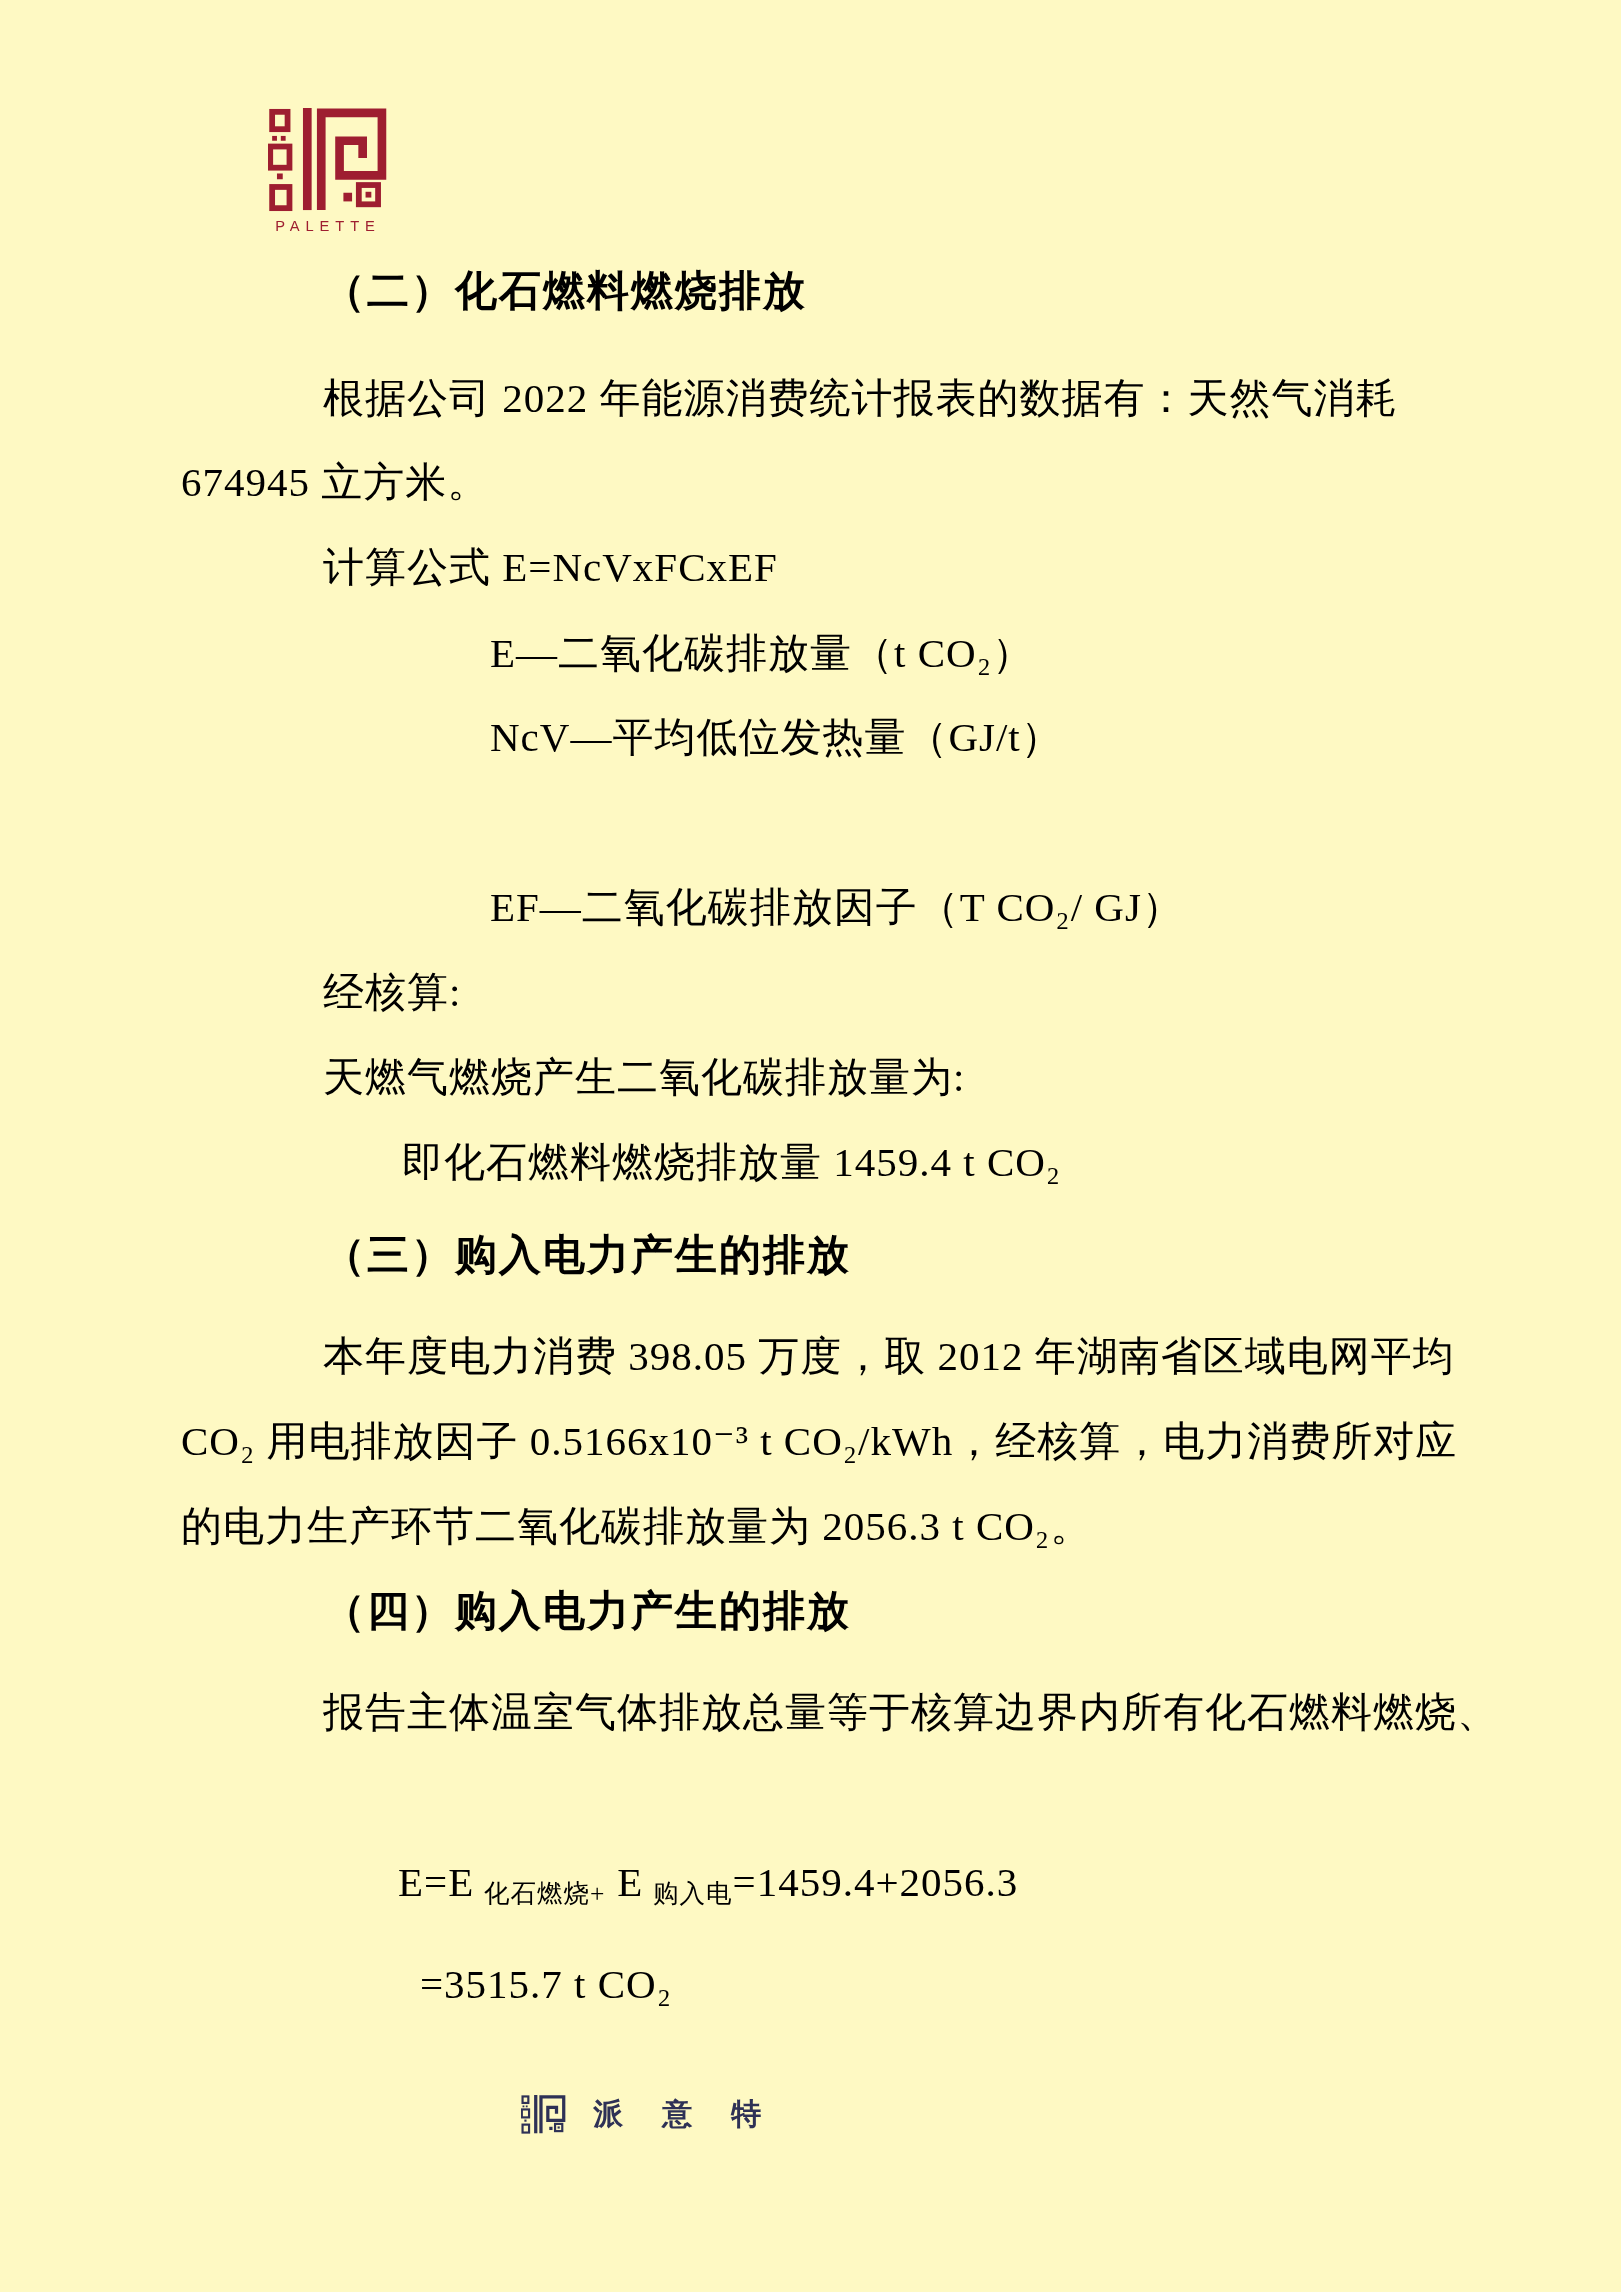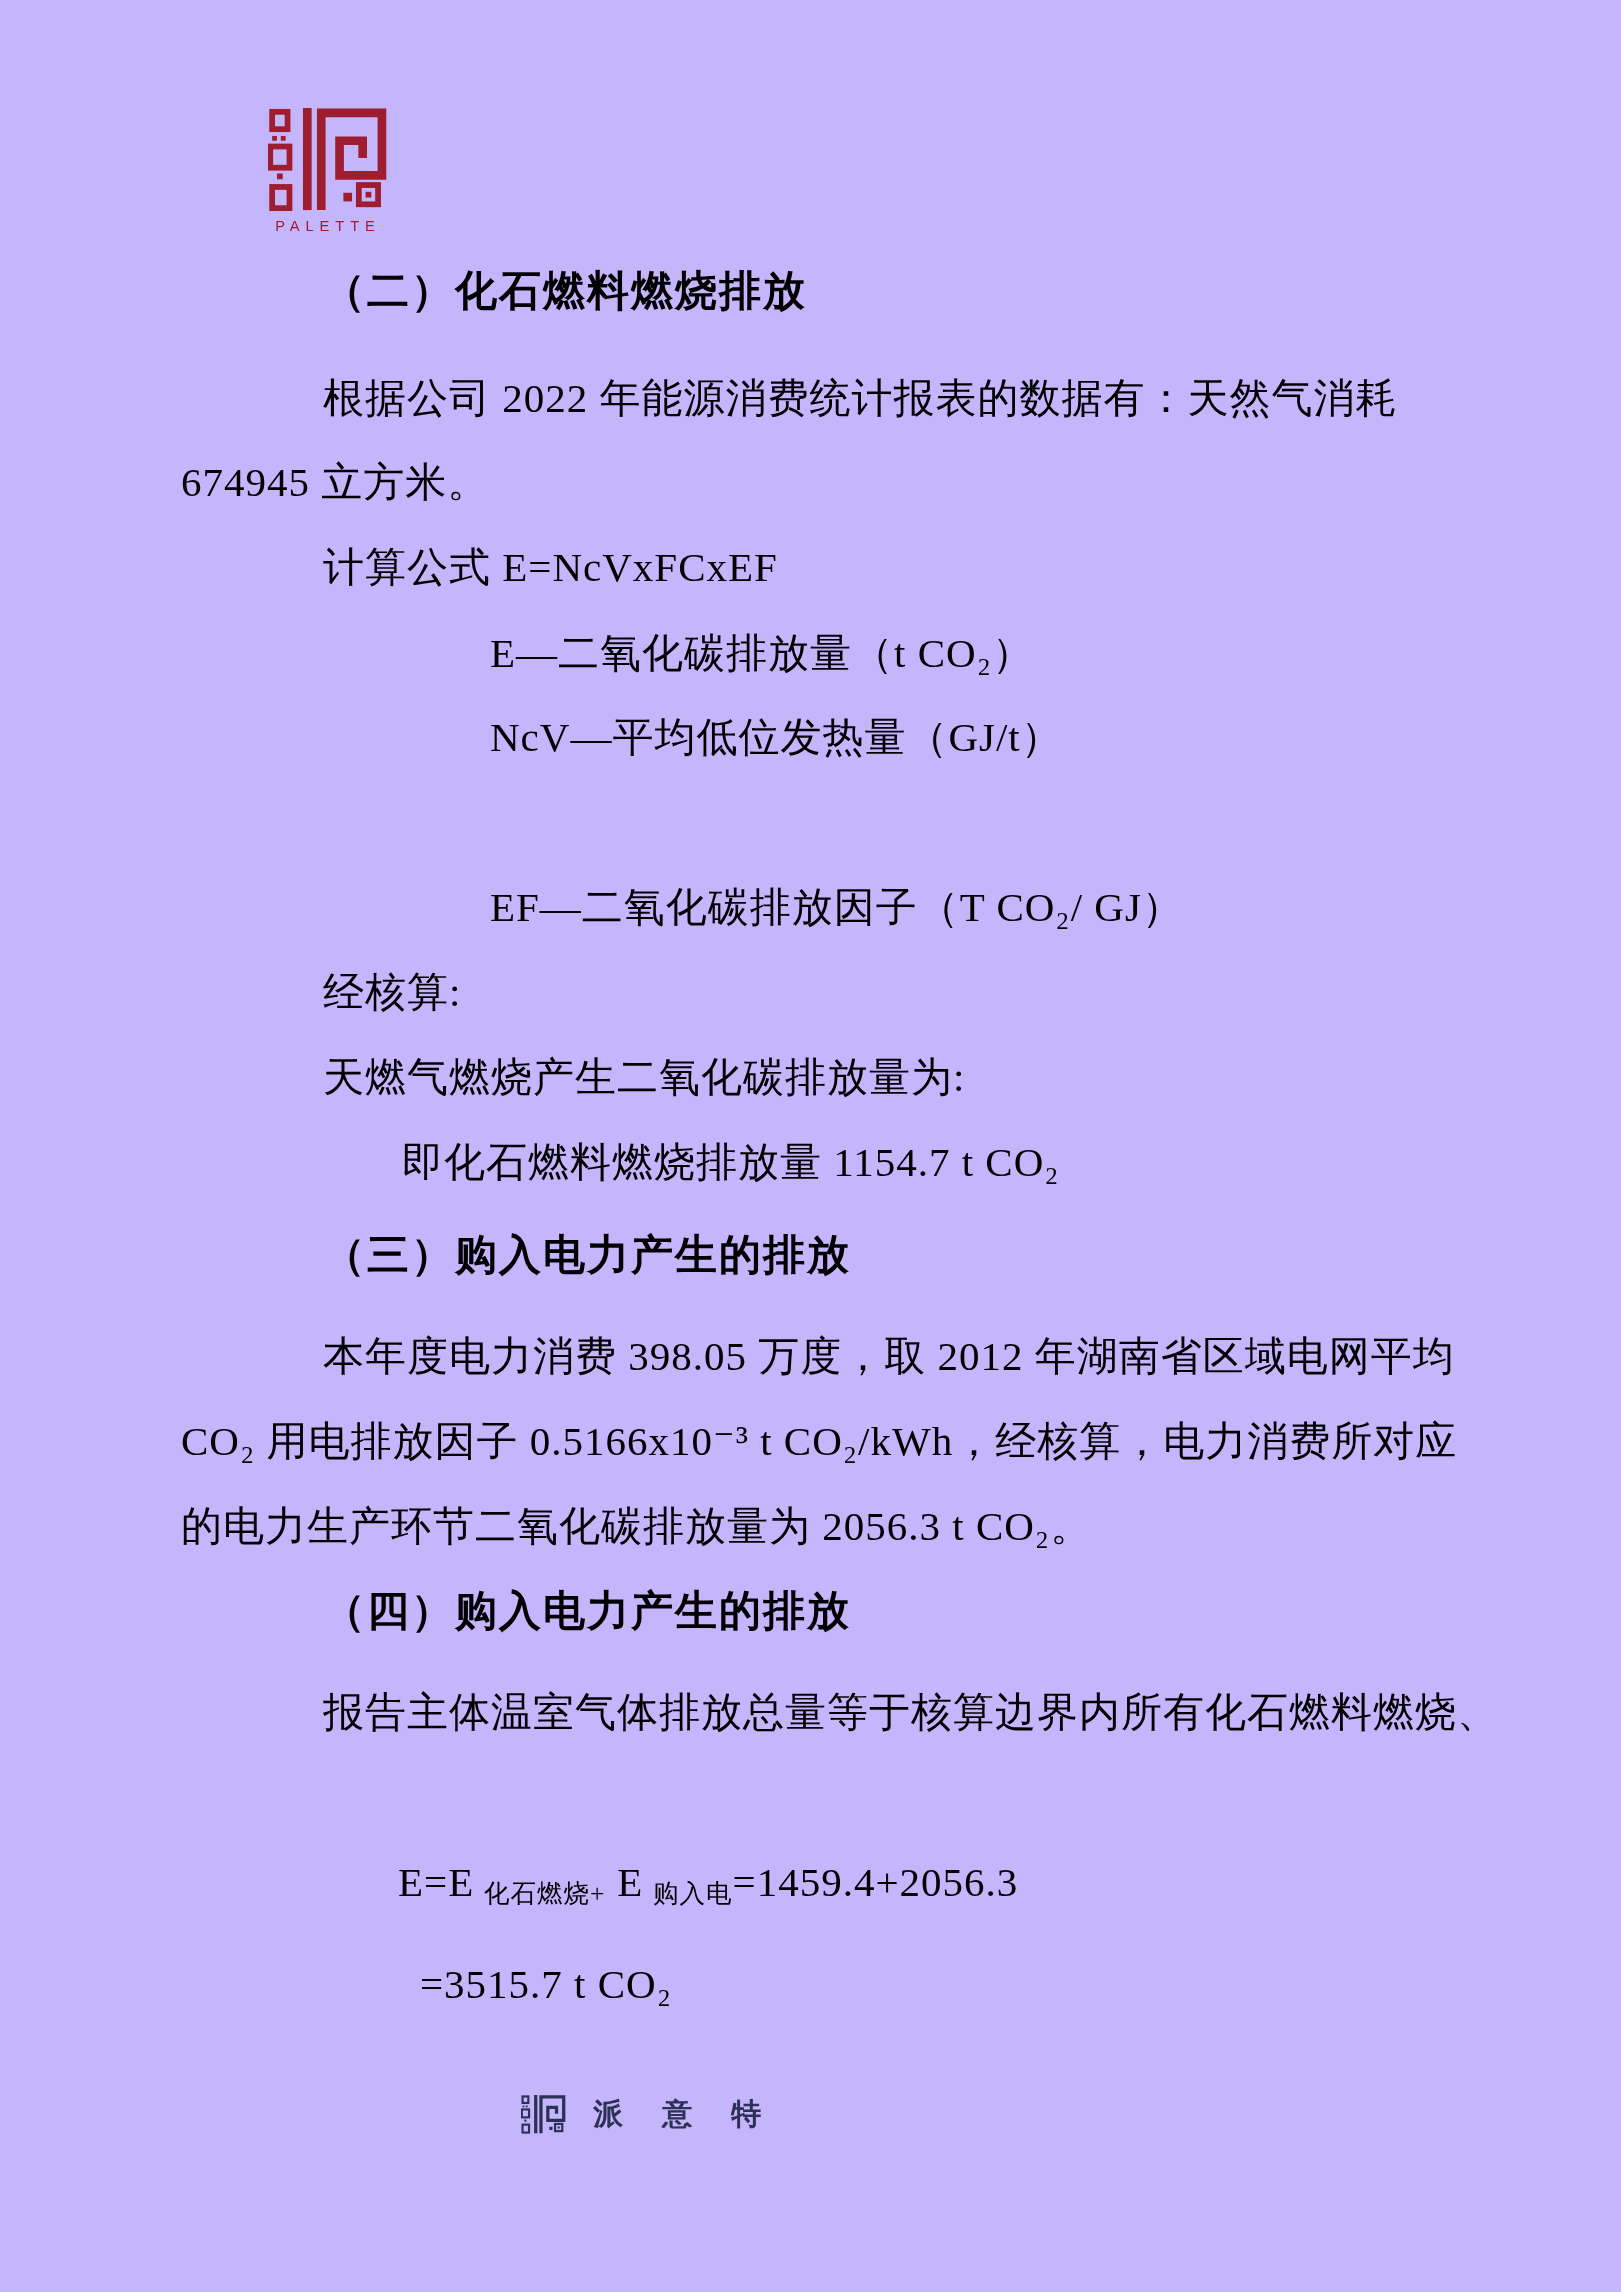--- a/index.html
+++ b/index.html
@@ -1,20 +1,20 @@
 <!DOCTYPE html>
 <html style="--logo-red: #9e1e30; --logo-navy: #2e3156;"><head>
 <meta charset="utf-8">
 <style>
   html,body{margin:0;padding:0;background:#e8e8e8;}
   .page{
     position:relative;
     width:1621px;height:2293px;
     margin:0 auto;
-    background:#c4b5fd;
+    background:#fef9c3;
     overflow:hidden;
     font-family:"Liberation Serif","DejaVu Serif",serif;
     color:#000;
   }
   .line{
     position:absolute;
     white-space:nowrap;
     font-size:41px;
     line-height:85px;
     height:85px;
@@ -94,21 +94,21 @@
   <div class="line" style="left:181px;top:440px;">674945 立方米。</div>
 
   <div class="line" style="left:490px;top:611px;">E—二氧化碳排放量（t CO₂）</div>
 
   <div class="line" style="left:323px;top:525px;">计算公式 E=NcVxFCxEF</div>
   <div class="line" style="left:490px;top:695px;">NcV—平均低位发热量（GJ/t）</div>
   <div class="line" style="left:490px;top:865px;">EF—二氧化碳排放因子（T CO₂/ GJ）</div>
 
   <div class="line" style="left:323px;top:950px;text-align:center;">经核算:</div>
   <div class="line" style="left:323px;top:1035px;">天燃气燃烧产生二氧化碳排放量为:</div>
-  <div class="line" style="left:402px;top:1120px;">即化石燃料燃烧排放量 1154.7 t CO₂</div>
+  <div class="line" style="left:402px;top:1120px;">即化石燃料燃烧排放量 1459.4 t CO₂</div>
 
   <div class="line heading" style="left:323px;top:1212px;">（三）购入电力产生的排放</div>
 
   <div class="line" style="left:323px;top:1314px;">本年度电力消费 398.05 万度，取 2012 年湖南省区域电网平均</div>
   <div class="line" style="left:181px;top:1399px;">CO₂ 用电排放因子 0.5166x10⁻³ t CO₂/kWh，经核算，电力消费所对应</div>
   <div class="line" style="left:181px;top:1484px;">的电力生产环节二氧化碳排放量为 2056.3 t CO₂。</div>
 
   <div class="line heading" style="left:323px;top:1568px;">（四）购入电力产生的排放</div>
 
   <div class="line" style="left:323px;top:1670px;">报告主体温室气体排放总量等于核算边界内所有化石燃料燃烧、</div>

